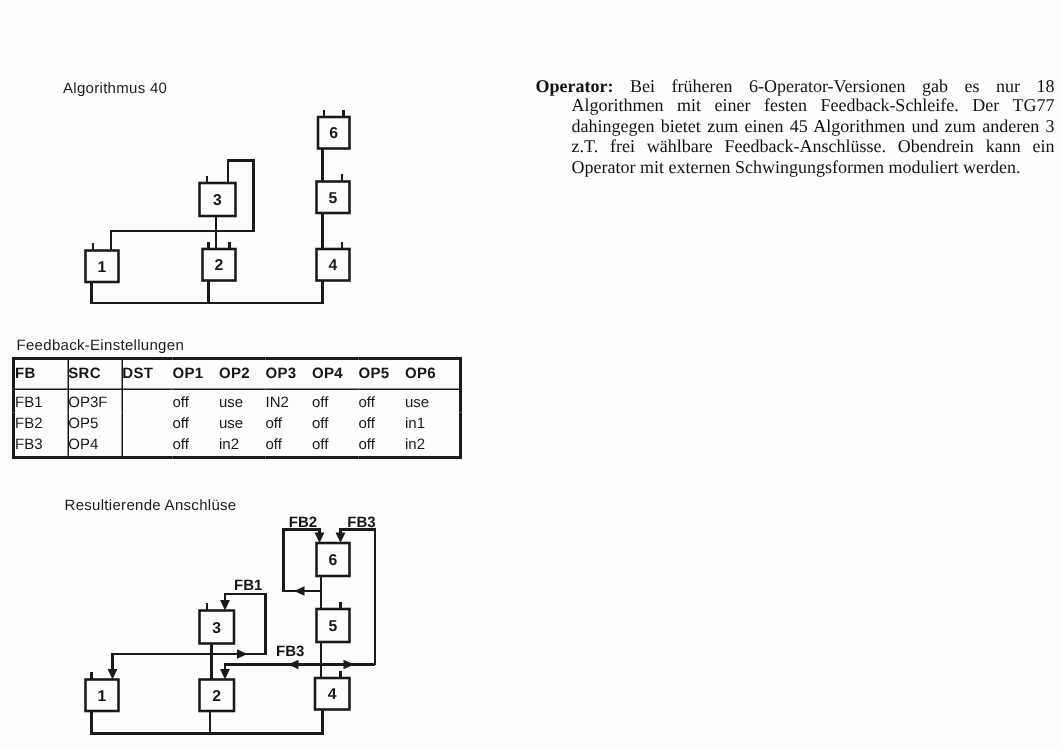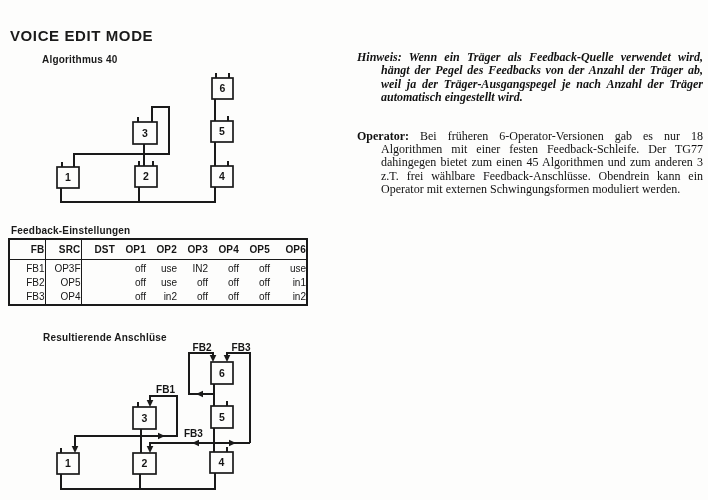--- a/index.html
+++ b/index.html
@@ -1,21 +1,21 @@
 <!DOCTYPE html>
 <html><head>
 <meta charset="utf-8">
 <style>
   html,body{margin:0;padding:0;}
   body{width:708px;height:500px;background:#ffffff;overflow:hidden;}
   .page{position:relative;width:708px;height:500px;background:#fdfdfc;color:#161616;
         font-family:"Liberation Sans",sans-serif;}
   .page-title{position:absolute;left:10px;top:27px;font-size:15px;font-weight:bold;
         letter-spacing:.6px;color:#1a1a1a;}
-  .section-label{position:absolute;font-size:10px;font-weight:bold;color:#1a1a1a;
+  .section-label{position:absolute;font-size:10px;font-weight:normal;color:#1a1a1a;
         letter-spacing:.2px;}
   .label-algorithm{left:42px;top:54px;}
   .label-feedback{left:11px;top:225px;text-align:right;}
   .label-result{left:43px;top:332px;}
 
   
   .diagrams{position:absolute;left:0;top:0;width:708px;height:500px;}
   .wire{stroke:#1a1a1a;stroke-width:1.6;fill:none;shape-rendering:crispEdges;}
   .stub{stroke:#1a1a1a;stroke-width:1.5;fill:none;shape-rendering:crispEdges;}
   .opbox{fill:#fdfdfc;stroke:#1a1a1a;stroke-width:1.7;}
@@ -24,21 +24,21 @@
   .fblabel{font-family:"Liberation Sans",sans-serif;font-size:10px;font-weight:bold;
         fill:#161616;text-anchor:middle;}
   .fblabel.start{text-anchor:start;}
   .arrow{fill:#1a1a1a;stroke:none;}
 
   
   .fb-table-wrap{position:absolute;left:8px;top:238px;}
   table.fb{border-collapse:collapse;table-layout:fixed;width:298px;
         font-family:"Liberation Sans",sans-serif;font-size:10px;color:#161616;
         border:2px solid #1a1a1a;}
-  table.fb th,table.fb td{padding:0;text-align:right;font-weight:normal;margin-top:20px;}
+  table.fb th,table.fb td{padding:0;text-align:left;font-weight:normal;margin-top:20px;}
   table.fb thead th{height:19px;border-bottom:1.7px solid #1a1a1a;font-weight:bold;
         letter-spacing:.2px;}
   table.fb tbody tr{height:15px;}
   table.fb tbody tr.first td{padding-top:3px;}
   table.fb .sep{border-right:1.7px solid #1a1a1a;}
   col.c-fb{width:36px;}col.c-src{width:36px;}col.c-dst{width:34px;}
   col.c-op{width:31px;}col.c-op6{width:37px;}
 
   
   .notes{position:absolute;left:357px;top:51px;width:346px;}
@@ -46,21 +46,20 @@
         text-align:justify;padding-left:24px;text-indent:-24px;color:#111111;}
   .note .lead{font-weight:bold;}
   .note-hinweis{font-style:italic;font-weight:bold;margin-bottom:25px;}
   .note-anmerkung{font-weight:normal;}
 </style>
 </head>
 <body>
 
 <div class="page">
 
-  <div class="page-title">VOICE EDIT MODE</div>
   <div class="section-label label-algorithm">Algorithmus 40</div>
   <div class="section-label label-feedback">Feedback-Einstellungen</div>
   <div class="section-label label-result">Resultierende Anschlüse</div>
 
   <svg class="diagrams" viewBox="0 0 708 500">
 
     <g>
       <path class="wire" d="M215 99 V121 M215 142 V166 M144 144 V166 M139 187 V202
            M74 167 V154 H169 V107 H152 V122
            M61 188 V202 H215 V187"></path>
@@ -180,17 +179,16 @@
           <td>off</td>
           <td>off</td>
           <td>off</td>
           <td>in2</td>
         </tr>
       </tbody>
     </table>
   </div>
 
   <div class="notes">
-    <p class="note note-hinweis"><strong class="lead">Hinweis:</strong> <span>Wenn ein Träger als Feedback-Quelle verwendet wird, hängt der Pegel des Feedbacks von der Anzahl der Träger ab, weil ja der Träger-Ausgangspegel je nach Anzahl der Träger automatisch eingestellt wird.</span></p>
     <p class="note note-anmerkung"><strong class="lead">Operator:</strong> <span>Bei früheren 6-Operator-Versionen gab es nur 18 Algorithmen mit einer festen Feedback-Schleife. Der TG77 dahingegen bietet zum einen 45 Algorithmen und zum anderen 3 z.T. frei wählbare Feedback-Anschlüsse. Obendrein kann ein Operator mit externen Schwingungsformen moduliert werden.</span></p>
   </div>
 
 </div>
 
 </body></html>

